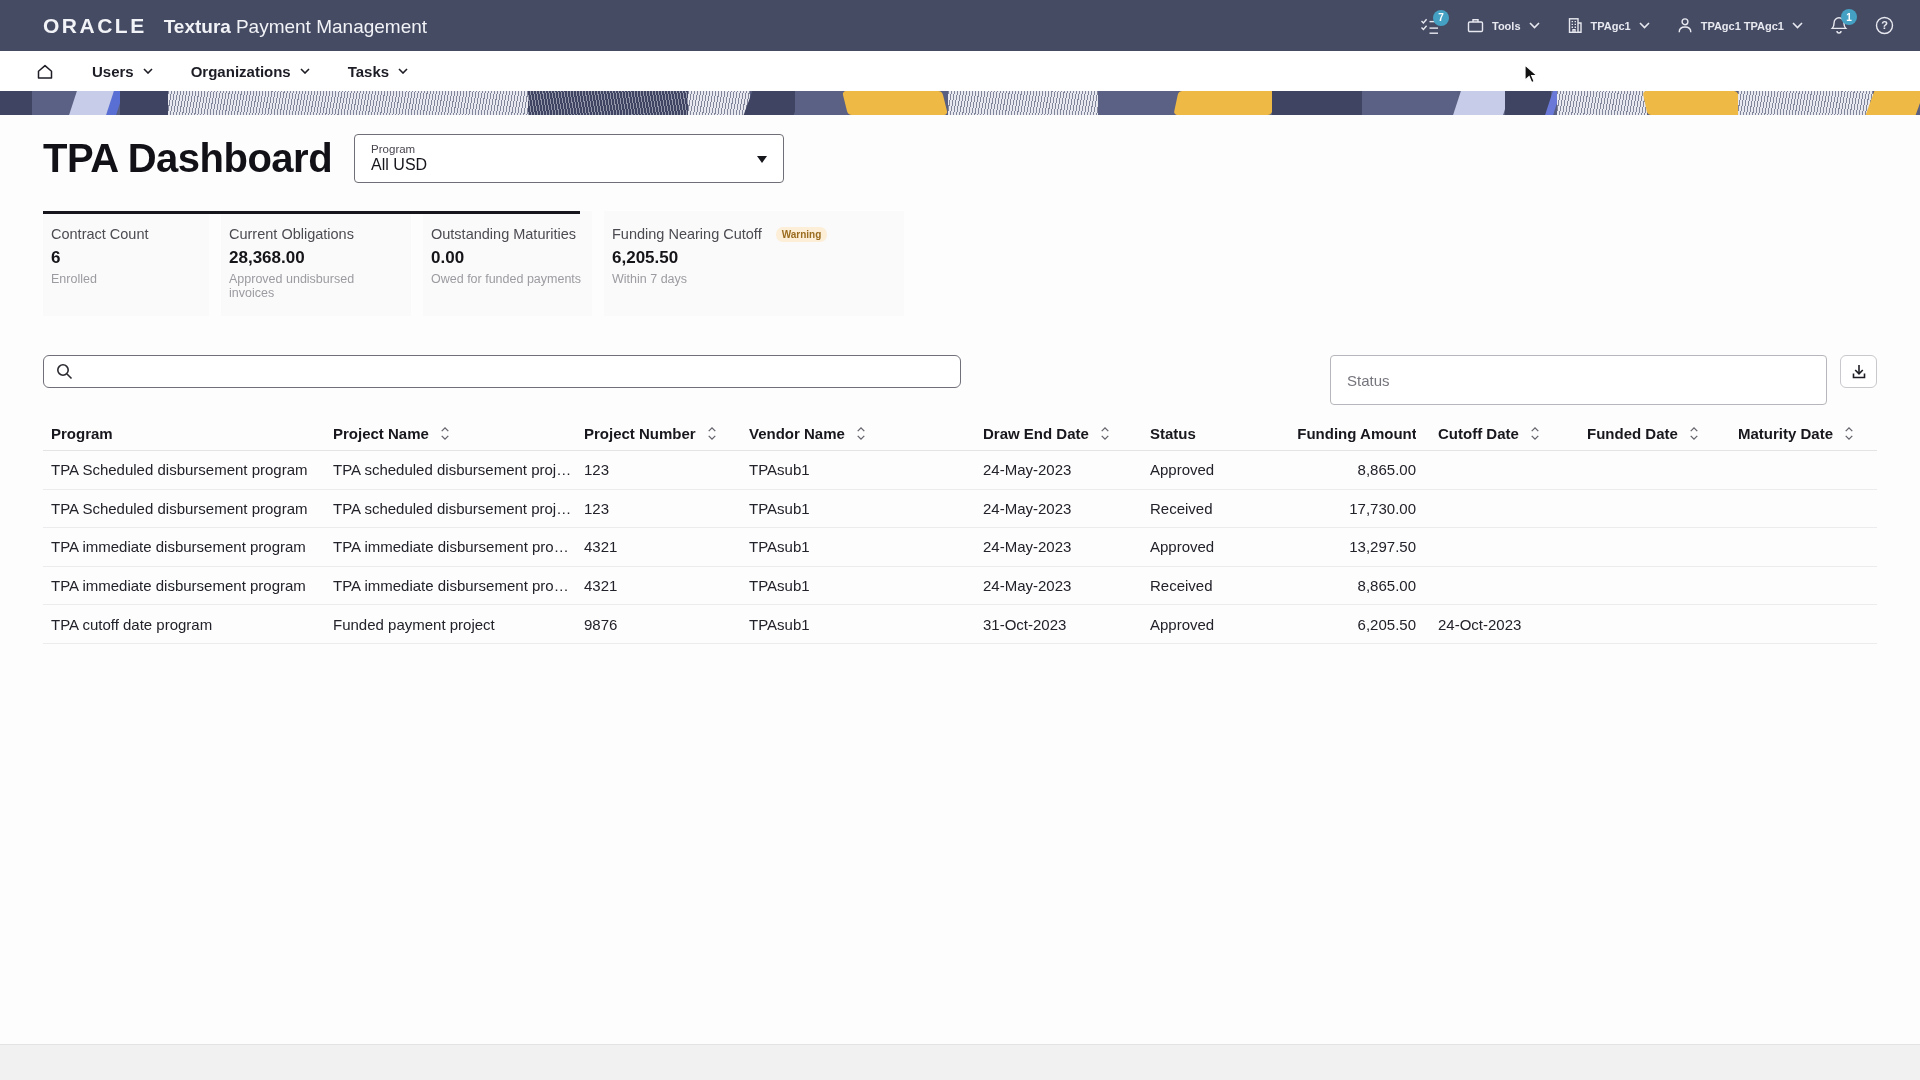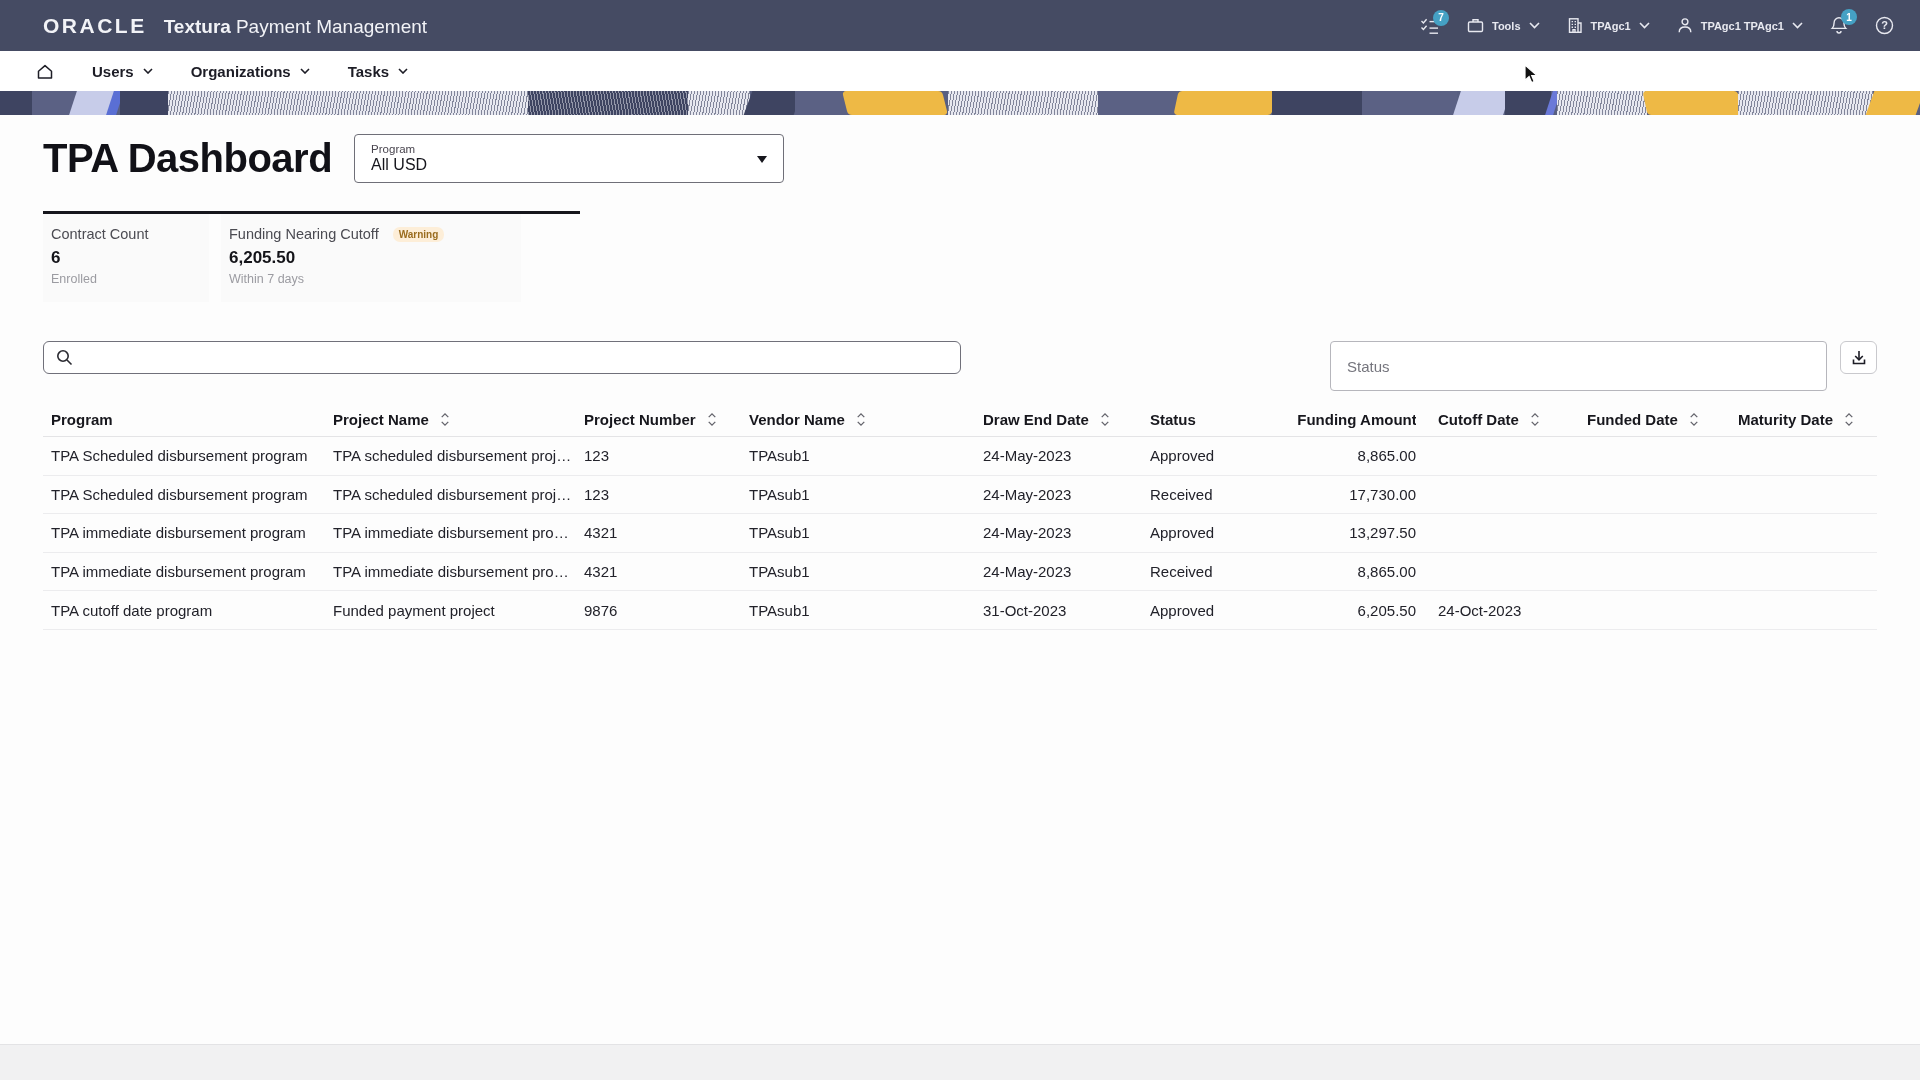--- a/index.html
+++ b/index.html
@@ -224,20 +224,34 @@
 
   <div class="stats">
     <div class="stats-indicator"></div>
     <div class="stat-card c1">
       <div class="stat-head">
           <span class="stat-label">Contract Count</span>
         </div>
       <div class="stat-value">6</div>
       <div class="stat-sub">Enrolled</div>
     </div>
+    <div class="stat-card c2">
+      <div class="stat-head">
+          <span class="stat-label">Current Obligations</span>
+        </div>
+      <div class="stat-value">28,368.00</div>
+      <div class="stat-sub">Approved undisbursed invoices</div>
+    </div>
+    <div class="stat-card c3">
+      <div class="stat-head">
+          <span class="stat-label">Outstanding Maturities</span>
+        </div>
+      <div class="stat-value">0.00</div>
+      <div class="stat-sub">Owed for funded payments</div>
+    </div>
     <div class="stat-card c4">
       <div class="stat-head">
         <span class="stat-label">Funding Nearing Cutoff</span>
         <span class="warning-badge">Warning</span>
       </div>
       <div class="stat-value">6,205.50</div>
       <div class="stat-sub">Within 7 days</div>
     </div>
   </div>
 

